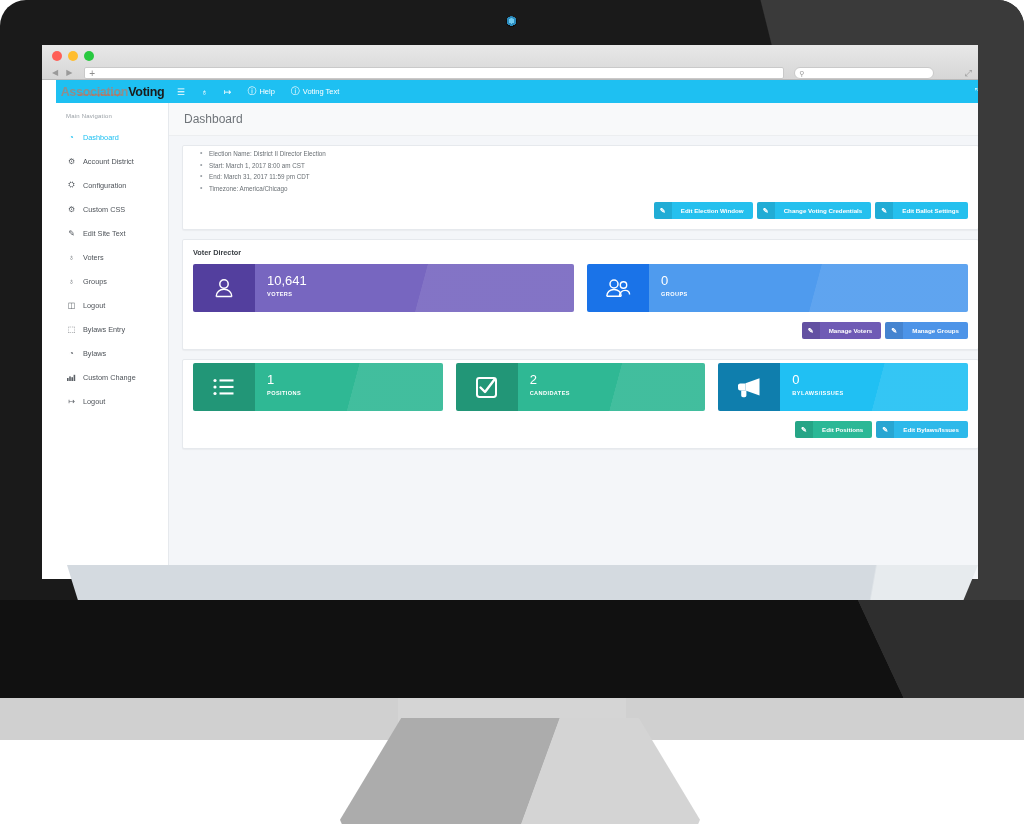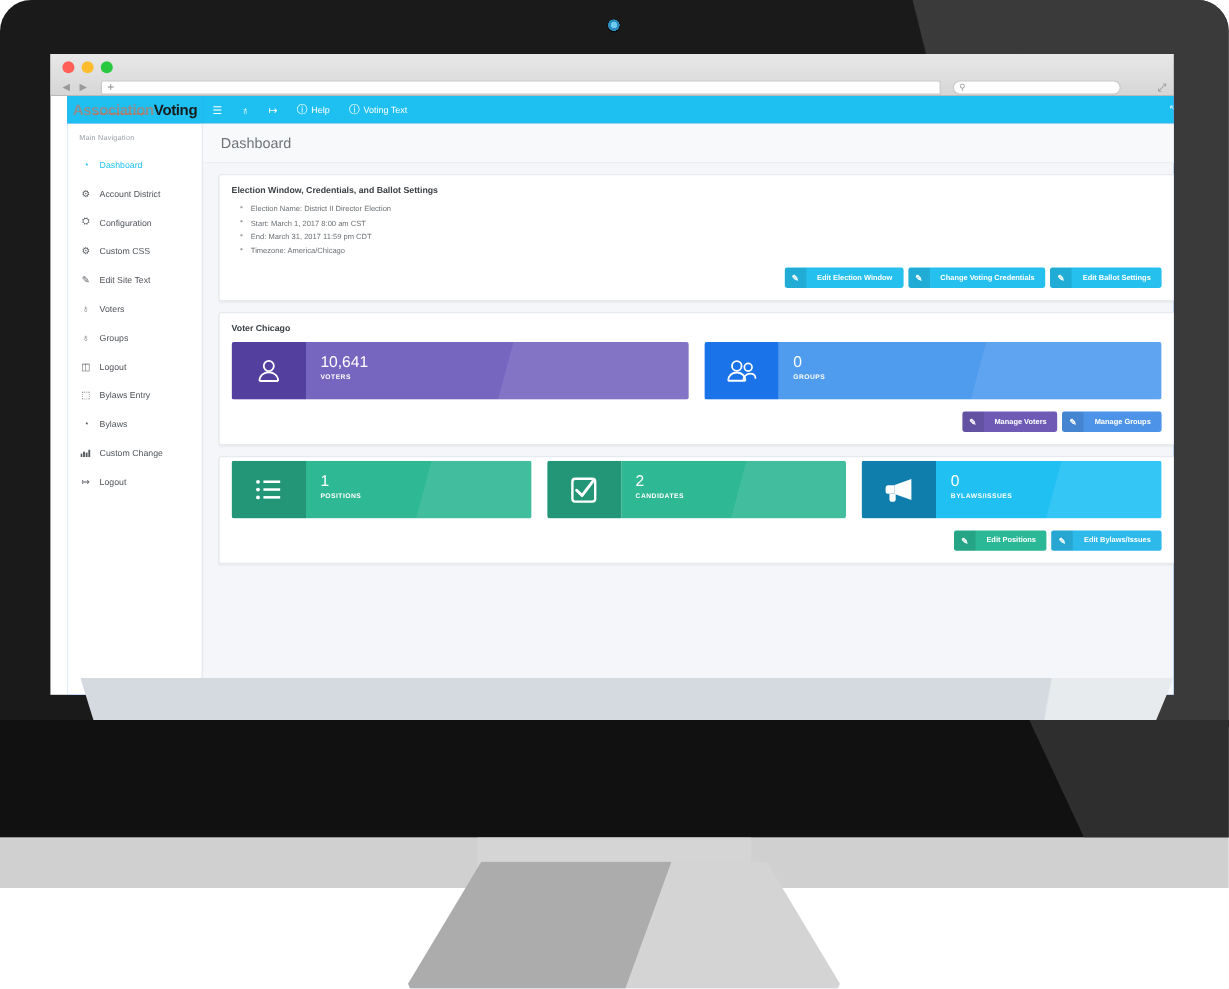--- a/index.html
+++ b/index.html
@@ -318,21 +318,20 @@
           </div>
         </div>
 
         <div class="content">
 
           <div class="page-head">
             <span class="page-title">Dashboard</span>
           </div>
 
           <div class="panel">
-            <div class="panel-title">Election Window, Credentials, and Ballot Settings</div>
             <ul class="bullets">
               <li>Election Name: District II Director Election</li>
               <li>Start: March 1, 2017 8:00 am CST</li>
               <li>End: March 31, 2017 11:59 pm CDT</li>
               <li>Timezone: America/Chicago</li>
             </ul>
             <div class="btn-row">
               <div class="btn blue">
                 <span class="btn-ic">✎</span>
                 <span class="btn-lb">Edit Election Window</span>
@@ -342,21 +341,21 @@
                 <span class="btn-lb">Change Voting Credentials</span>
               </div>
               <div class="btn blue">
                 <span class="btn-ic">✎</span>
                 <span class="btn-lb">Edit Ballot Settings</span>
               </div>
             </div>
           </div>
 
           <div class="panel">
-            <div class="panel-title">Voter Chicago</div>
+            <div class="panel-title">Voter Director</div>
             <div class="tiles">
               <div class="tile voters">
                 <div class="tile-ic">
                   <svg width="24" height="24" viewBox="0 0 24 24" aria-hidden="true">
                     <circle cx="12" cy="8" r="4.2" fill="none" stroke="#fff" stroke-width="1.5"></circle>
                     <path d="M4.2 20.5c0-4.4 3.5-7.3 7.8-7.3s7.8 2.9 7.8 7.3" fill="none" stroke="#fff" stroke-width="1.5"></path>
                     <line x1="4.2" y1="20.5" x2="19.8" y2="20.5" stroke="#fff" stroke-width="1.5"></line>
                   </svg>
                 </div>
                 <div class="tile-body">

